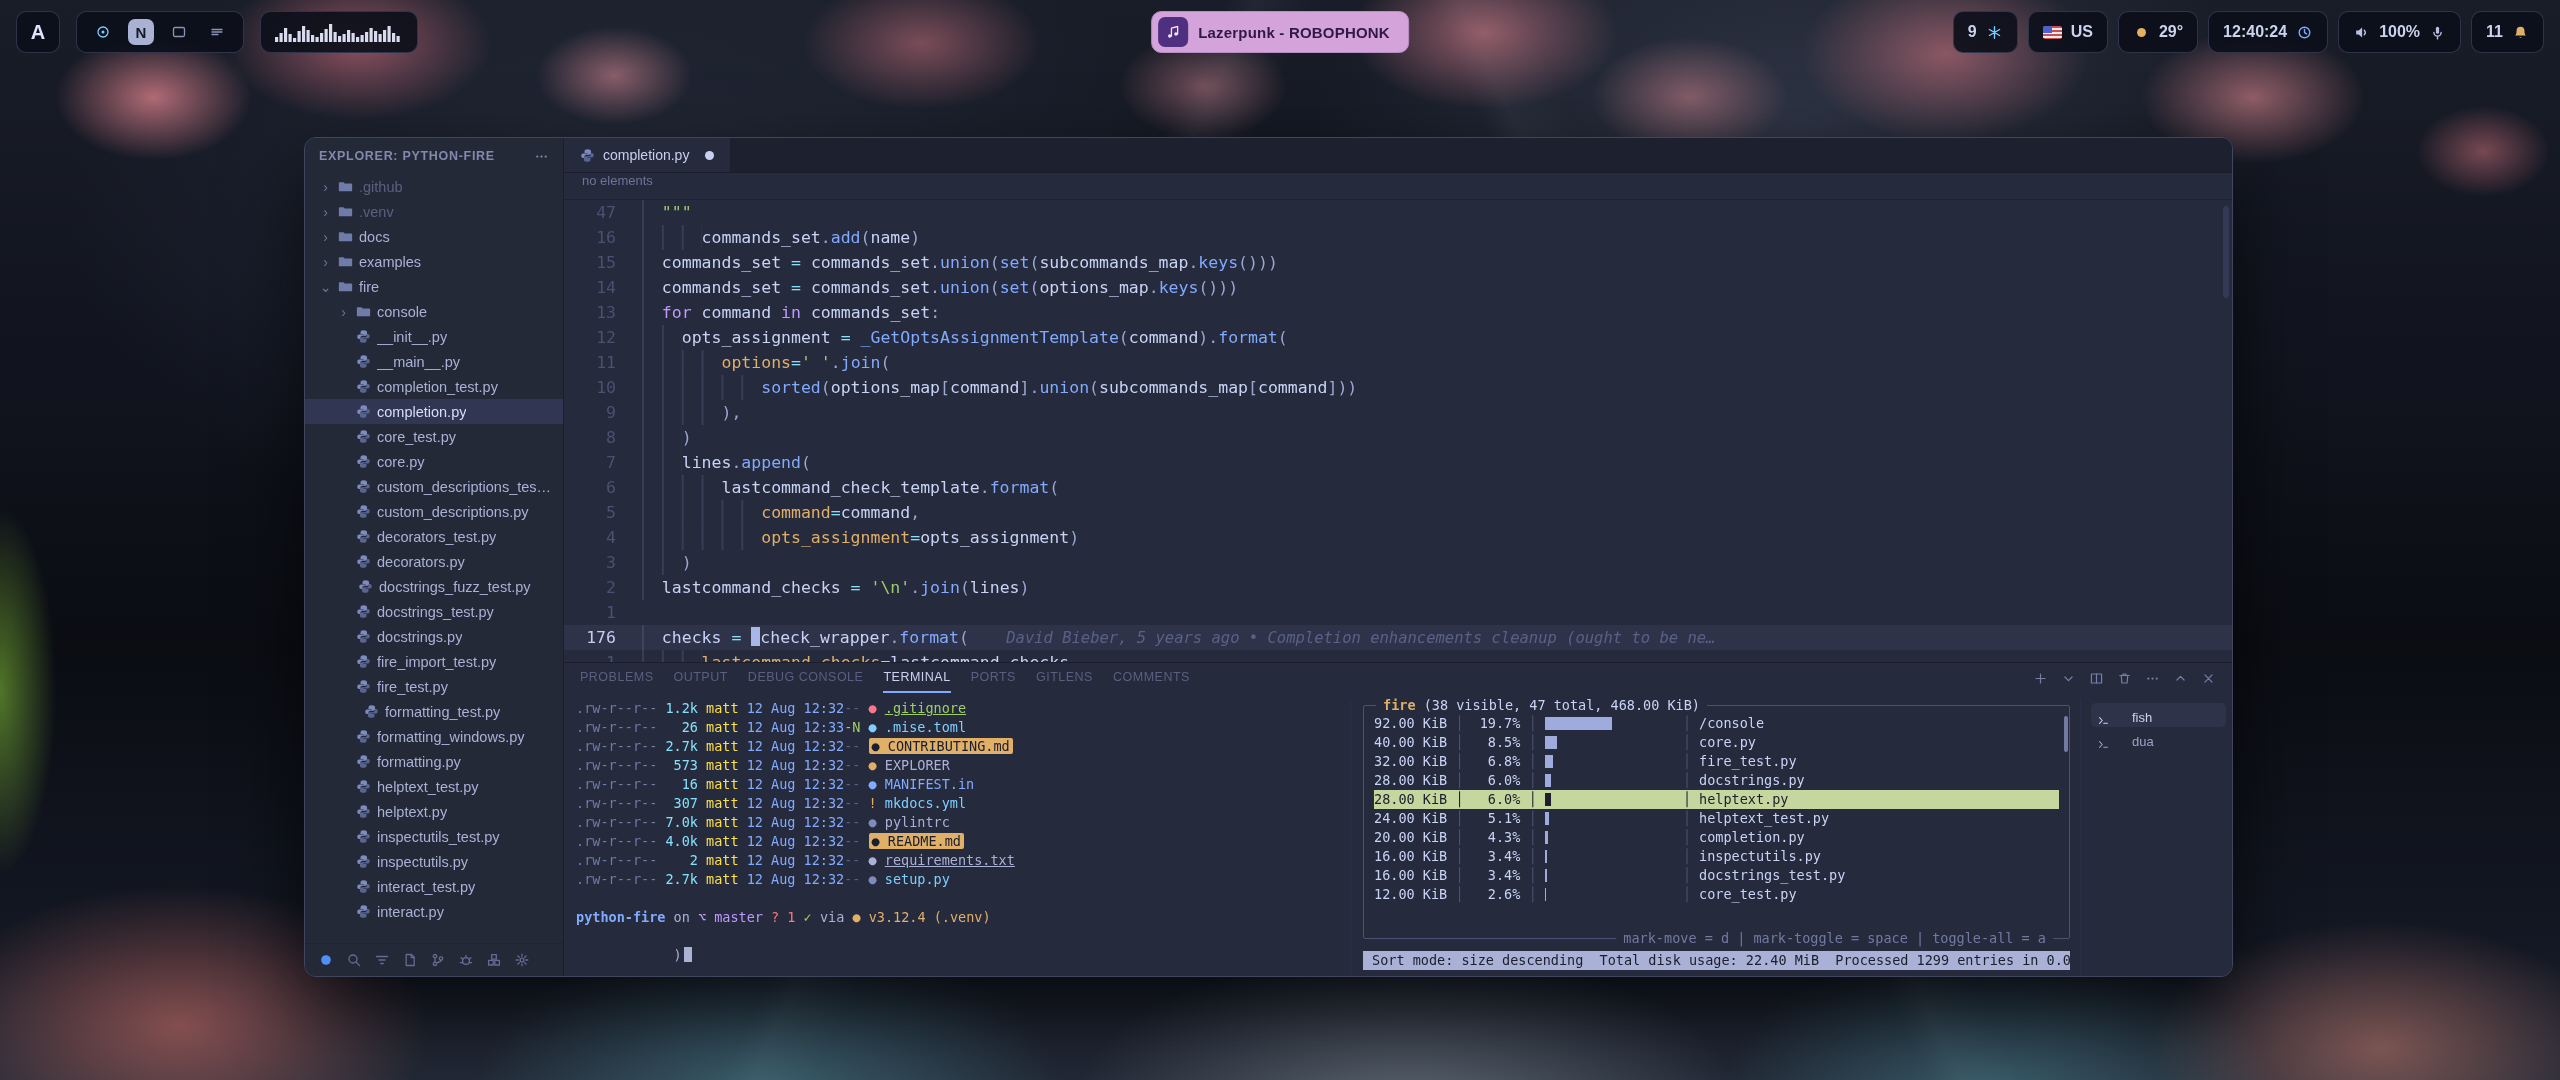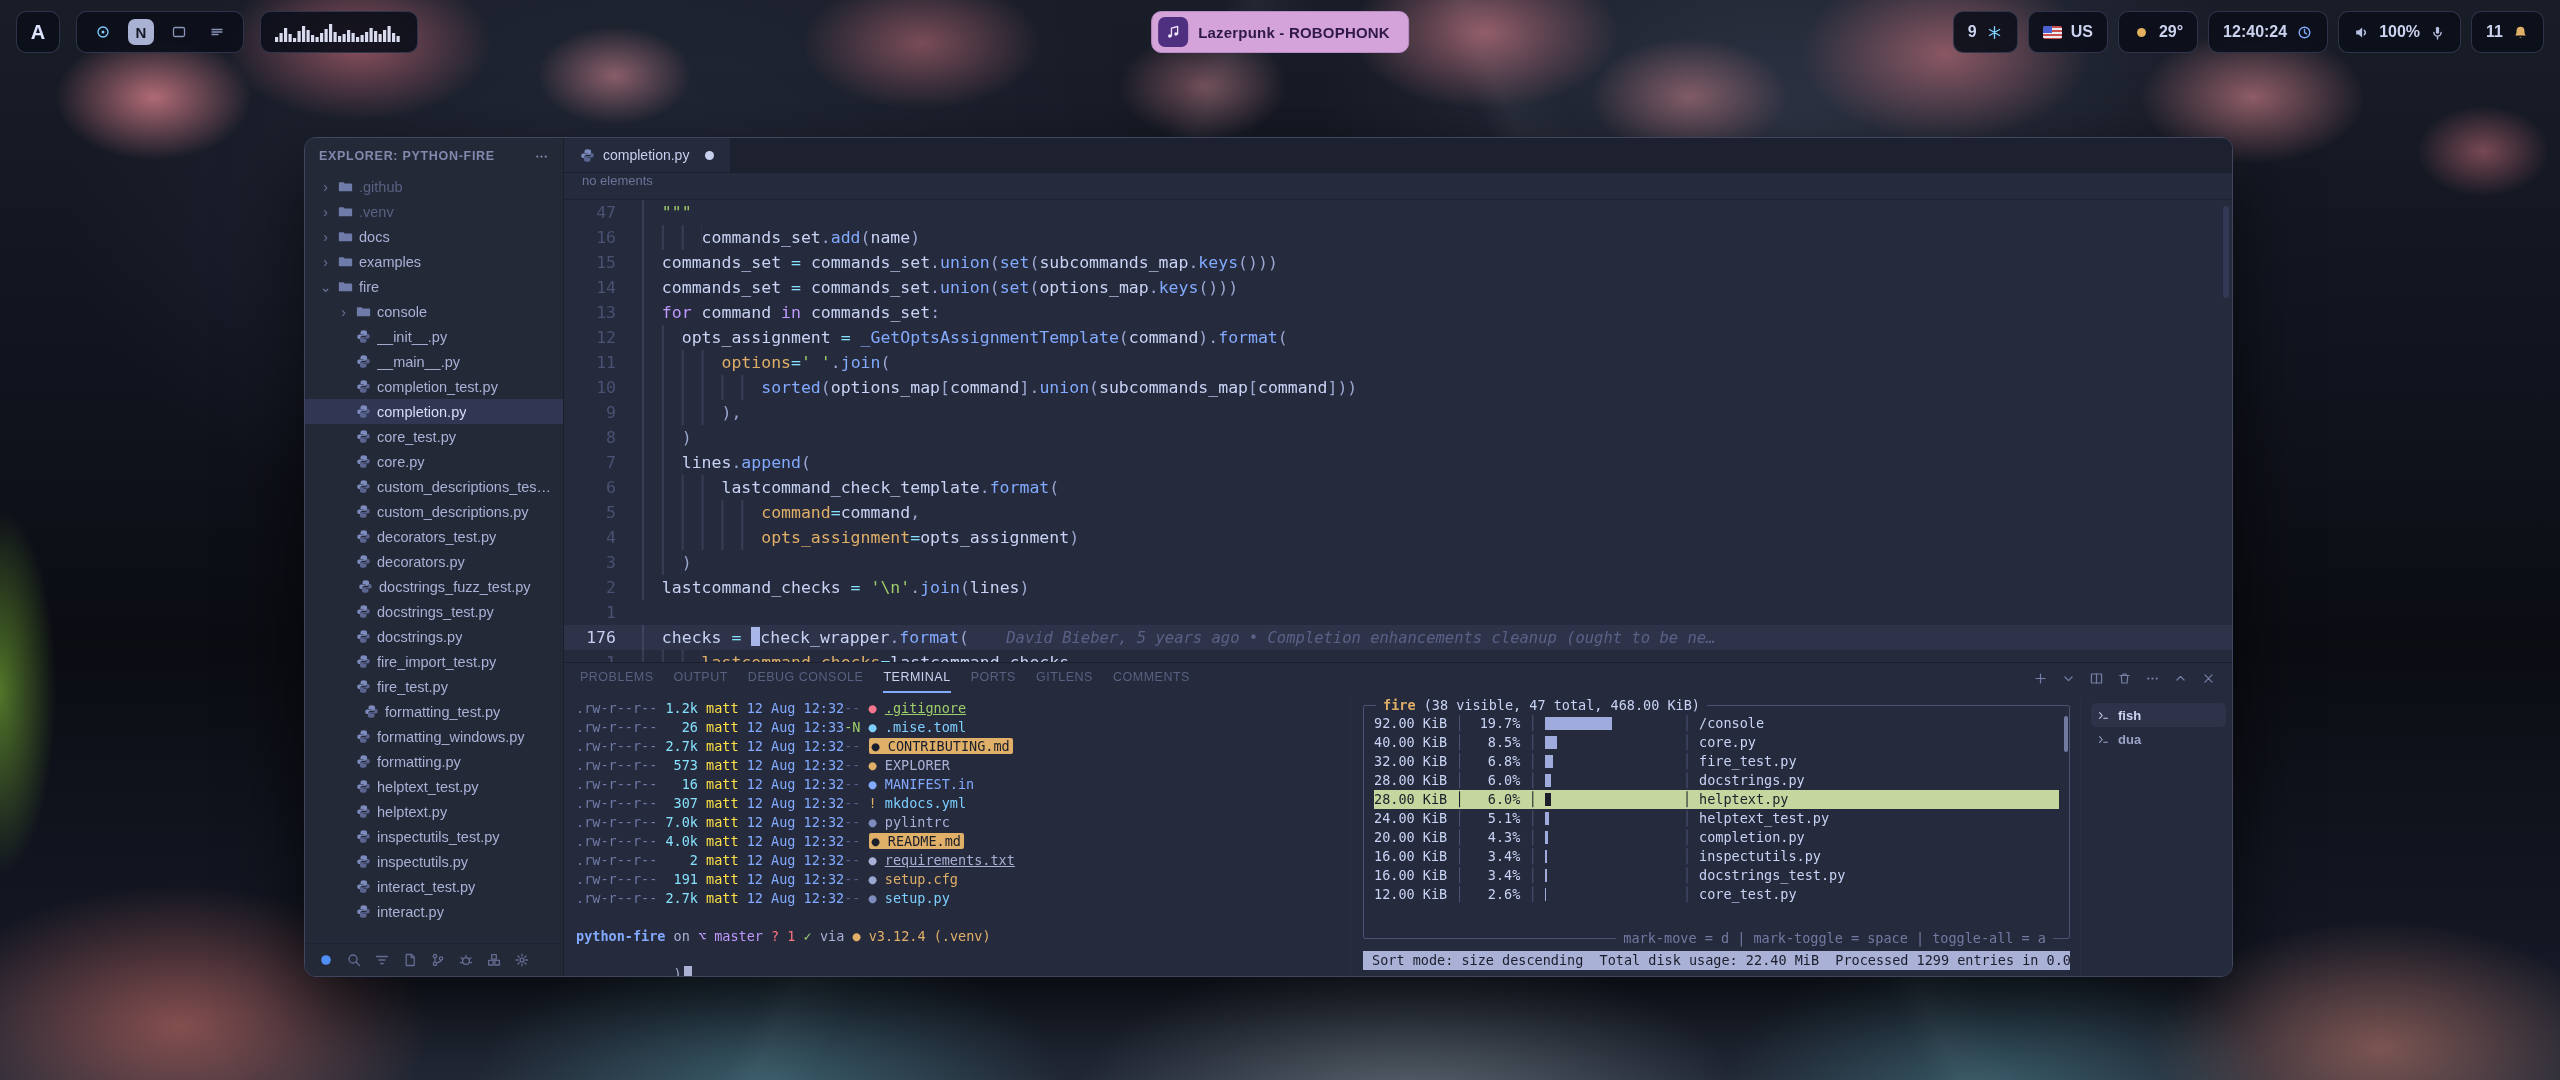--- a/index.html
+++ b/index.html
@@ -149,21 +149,21 @@
   .d-sep{color:#4a5173;margin:0 1ch;flex:none;}
   .d-bar{width:130px;height:13px;flex:none;position:relative;}
   .d-fill{position:absolute;left:0;top:0;bottom:0;background:#9fabdd;}
   .d-name{flex:1;overflow:hidden;text-overflow:ellipsis;}
   .drow.dsel{background:#c5d79e;color:#1c1e2c;}
   .drow.dsel .d-sep{color:#1c1e2c;}
   .drow.dsel .d-fill{background:#1c1e2c;}
   .dua-status{height:19px;flex:none;margin-top:12px;background:#a9b1d6;color:#1c1e2c;padding:0 9px;white-space:pre;overflow:hidden;}
   
   .term-tabs{width:152px;flex:none;border-left:1px solid #2a2f45;padding:4px 6px 0 10px;font-family:"Liberation Sans",sans-serif;font-size:13px;color:#9aa3c7;box-sizing:border-box;}
-  .sess{height:24px;display:flex;align-items:center;gap:8px;border-radius:5px;padding:0 6px;font-weight:bold;}
+  .sess{height:24px;display:flex;align-items:flex-end;gap:22px;border-radius:5px;padding:0 6px;}
   .sess.active{background:#2e3349;color:#ccd3f2;}
   .sess .ic{width:13px;height:13px;}
 </style>
 </head>
 <body>
 
 <div class="wallpaper"></div>
 
 <div class="topbar">
   <div class="mod launcher">A</div>
@@ -753,21 +753,20 @@
           <div>
               <div class="trow"><span class="t-perm">.rw-r--r--</span><span class="t-size">1.2k</span><span class="t-user">matt</span><span class="t-date">12 Aug 12:32</span><span class="t-git">--</span><span class="t-name f-green-u"><span class="fico" style="color: rgb(247, 118, 142);">●</span><span class="fnm">.gitignore</span></span></div>
               <div class="trow"><span class="t-perm">.rw-r--r--</span><span class="t-size">26</span><span class="t-user">matt</span><span class="t-date">12 Aug 12:33</span><span class="t-git gitnew">-N</span><span class="t-name f-cyan"><span class="fico" style="color: rgb(125, 207, 255);">●</span><span class="fnm">.mise.toml</span></span></div>
               <div class="trow"><span class="t-perm">.rw-r--r--</span><span class="t-size">2.7k</span><span class="t-user">matt</span><span class="t-date">12 Aug 12:32</span><span class="t-git">--</span><span class="t-name f-hl"><span class="fico" style="color: rgb(27, 30, 44);">●</span><span class="fnm">CONTRIBUTING.md</span></span></div>
               <div class="trow"><span class="t-perm">.rw-r--r--</span><span class="t-size">573</span><span class="t-user">matt</span><span class="t-date">12 Aug 12:32</span><span class="t-git">--</span><span class="t-name f-dim"><span class="fico" style="color: rgb(224, 175, 104);">●</span><span class="fnm">EXPLORER</span></span></div>
               <div class="trow"><span class="t-perm">.rw-r--r--</span><span class="t-size">16</span><span class="t-user">matt</span><span class="t-date">12 Aug 12:32</span><span class="t-git">--</span><span class="t-name f-blue-u"><span class="fico" style="color: rgb(130, 170, 255);">●</span><span class="fnm">MANIFEST.in</span></span></div>
               <div class="trow"><span class="t-perm">.rw-r--r--</span><span class="t-size">307</span><span class="t-user">matt</span><span class="t-date">12 Aug 12:32</span><span class="t-git">--</span><span class="t-name f-cyan"><span class="fico" style="color: rgb(224, 175, 104);">!</span><span class="fnm">mkdocs.yml</span></span></div>
               <div class="trow"><span class="t-perm">.rw-r--r--</span><span class="t-size">7.0k</span><span class="t-user">matt</span><span class="t-date">12 Aug 12:32</span><span class="t-git">--</span><span class="t-name f-dim"><span class="fico" style="color: rgb(126, 139, 189);">●</span><span class="fnm">pylintrc</span></span></div>
               <div class="trow"><span class="t-perm">.rw-r--r--</span><span class="t-size">4.0k</span><span class="t-user">matt</span><span class="t-date">12 Aug 12:32</span><span class="t-git">--</span><span class="t-name f-hl"><span class="fico" style="color: rgb(27, 30, 44);">●</span><span class="fnm">README.md</span></span></div>
               <div class="trow"><span class="t-perm">.rw-r--r--</span><span class="t-size">2</span><span class="t-user">matt</span><span class="t-date">12 Aug 12:32</span><span class="t-git">--</span><span class="t-name f-dim-u"><span class="fico" style="color: rgb(169, 177, 214);">●</span><span class="fnm">requirements.txt</span></span></div>
-              <div class="trow"><span class="t-perm">.rw-r--r--</span><span class="t-size">191</span><span class="t-user">matt</span><span class="t-date">12 Aug 12:32</span><span class="t-git">--</span><span class="t-name f-yellow"><span class="fico" style="color: rgb(154, 167, 208);">●</span><span class="fnm">setup.cfg</span></span></div>
               <div class="trow"><span class="t-perm">.rw-r--r--</span><span class="t-size">2.7k</span><span class="t-user">matt</span><span class="t-date">12 Aug 12:32</span><span class="t-git">--</span><span class="t-name f-cyan"><span class="fico" style="color: rgb(126, 139, 189);">●</span><span class="fnm">setup.py</span></span></div>
             </div>
           <div class="prompt"><span class="pt-dir">python-fire</span><span class="pt-plain"> on </span><span class="pt-bicon">⌥ </span><span class="pt-branch">master</span><span class="pt-status"> ? 1</span><span class="pt-ok"> ✓</span><span class="pt-plain"> via </span><span class="pt-picon">● </span><span class="pt-py">v3.12.4</span><span class="pt-venv"> (.venv)</span></div>
           <div class="cont">
             <span>)</span><span class="term-caret"></span>
           </div>
         </div>
 
         <div class="dua">
           <div class="dua-box">

